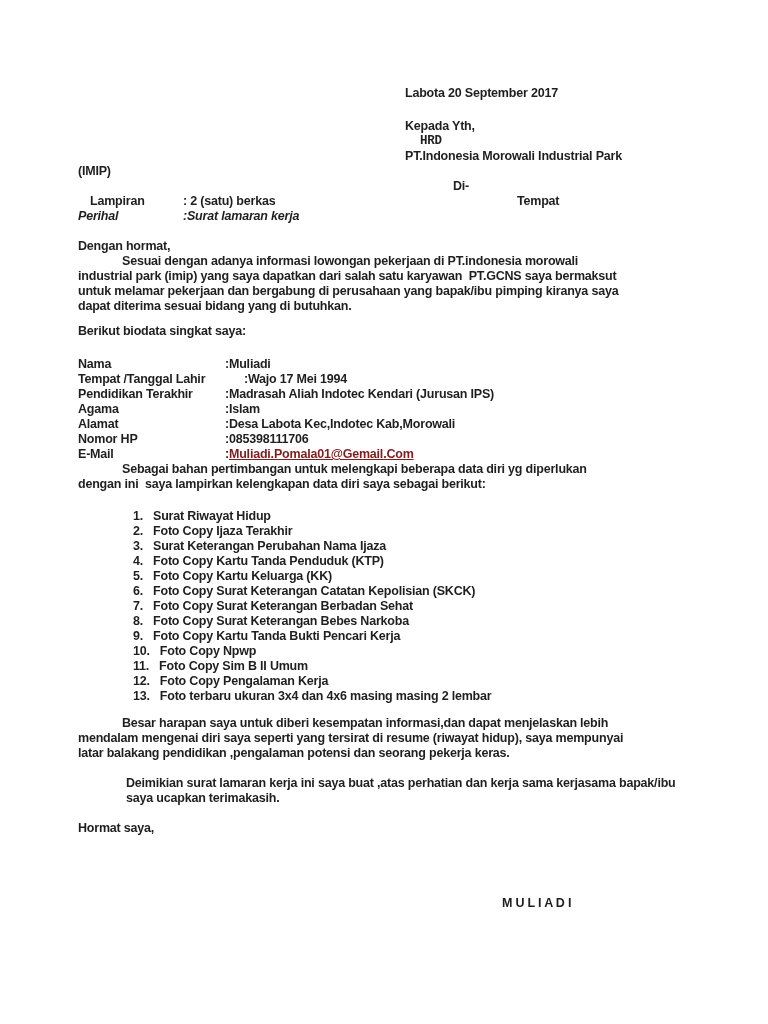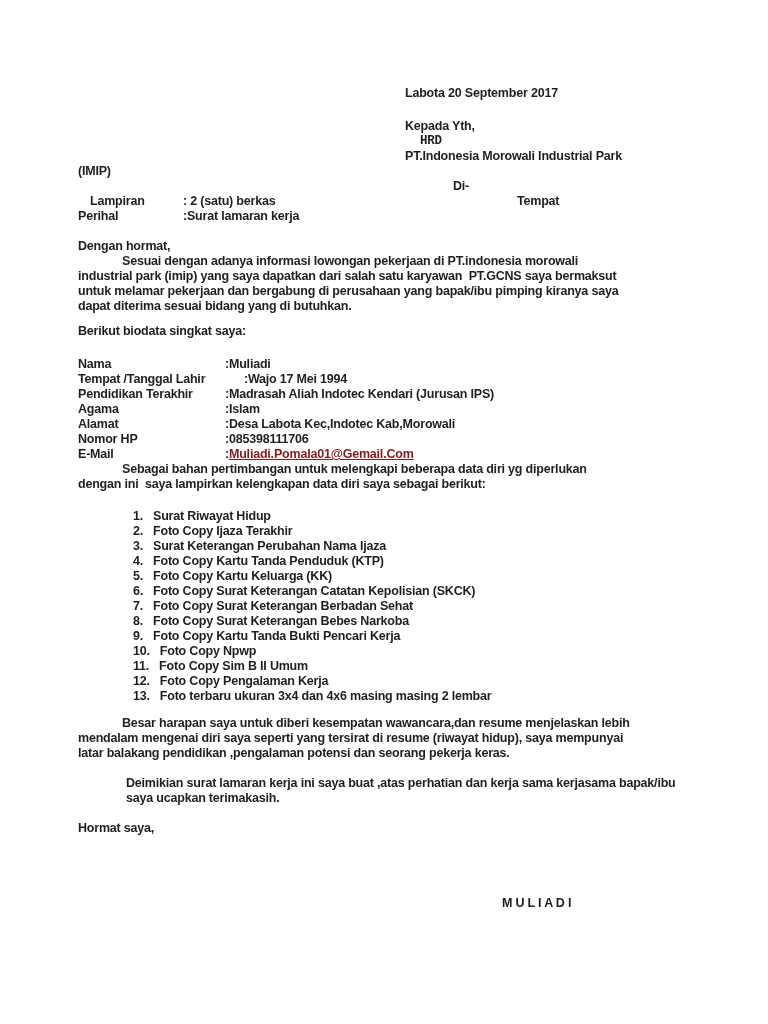--- a/index.html
+++ b/index.html
@@ -20,22 +20,22 @@
   }
   .line { white-space: pre; }
   .header-right { margin-left: 327px; }
   .hdr-gap { height: 18px; }
   .dept { padding-left: 15px; font-family: Liberation Mono, monospace; }
   .di-line { margin-left: 375px; }
   .meta-row { position: relative; height: 15px; }
   .meta-row .lam-lbl { position: absolute; left: 12px; white-space: pre; }
   .meta-row .lam-val { position: absolute; left: 105px; white-space: pre; }
   .meta-row .tempat  { position: absolute; left: 439px; white-space: pre; }
-  .meta-row .per-lbl { position: absolute; left: 0; white-space: pre; }
-  .meta-row .per-val { position: absolute; left: 105px; white-space: pre; }
+  .meta-row .per-lbl { position: absolute; left: 0; white-space: pre; font-style: italic; }
+  .meta-row .per-val { position: absolute; left: 105px; white-space: pre; font-style: italic; }
   .opening { margin-top: 15px; }
   .para .first { text-indent: 44px; }
   .bio-heading { margin-top: 10px; }
   .bio { margin-top: 18px; }
   .bio-row { display: flex; }
   .bio-row .lbl { flex: 0 0 147px; white-space: pre; }
   .bio-row.wide .lbl { flex: 0 0 166px; }
   .bio-row .val { white-space: pre; }
   .email-link { color: #7f1d1d; text-decoration: underline; cursor: pointer; white-space: pre; }
   .list { margin-top: 17px; margin-left: 55px; }
@@ -169,21 +169,21 @@
         <span class="num">12.</span>
         <span class="txt">Foto Copy Pengalaman Kerja</span>
       </div>
     <div class="item">
         <span class="num">13.</span>
         <span class="txt">Foto terbaru ukuran 3x4 dan 4x6 masing masing 2 lembar</span>
       </div>
   </div>
 
   <div class="para closing1">
-    <div class="line first">Besar harapan saya untuk diberi kesempatan wawancara,dan resume menjelaskan lebih</div>
+    <div class="line first">Besar harapan saya untuk diberi kesempatan informasi,dan dapat menjelaskan lebih</div>
     <div class="line">mendalam mengenai diri saya seperti yang tersirat di resume (riwayat hidup), saya mempunyai</div>
     <div class="line">latar balakang pendidikan ,pengalaman potensi dan seorang pekerja keras.</div>
   </div>
   <div class="para closing2">
     <div class="line">Deimikian surat lamaran kerja ini saya buat ,atas perhatian dan kerja sama kerjasama bapak/ibu</div>
     <div class="line">saya ucapkan terimakasih.</div>
   </div>
 
   <div class="line signoff">Hormat saya,</div>
   <div class="line sig-name">M U L I A D I</div>

